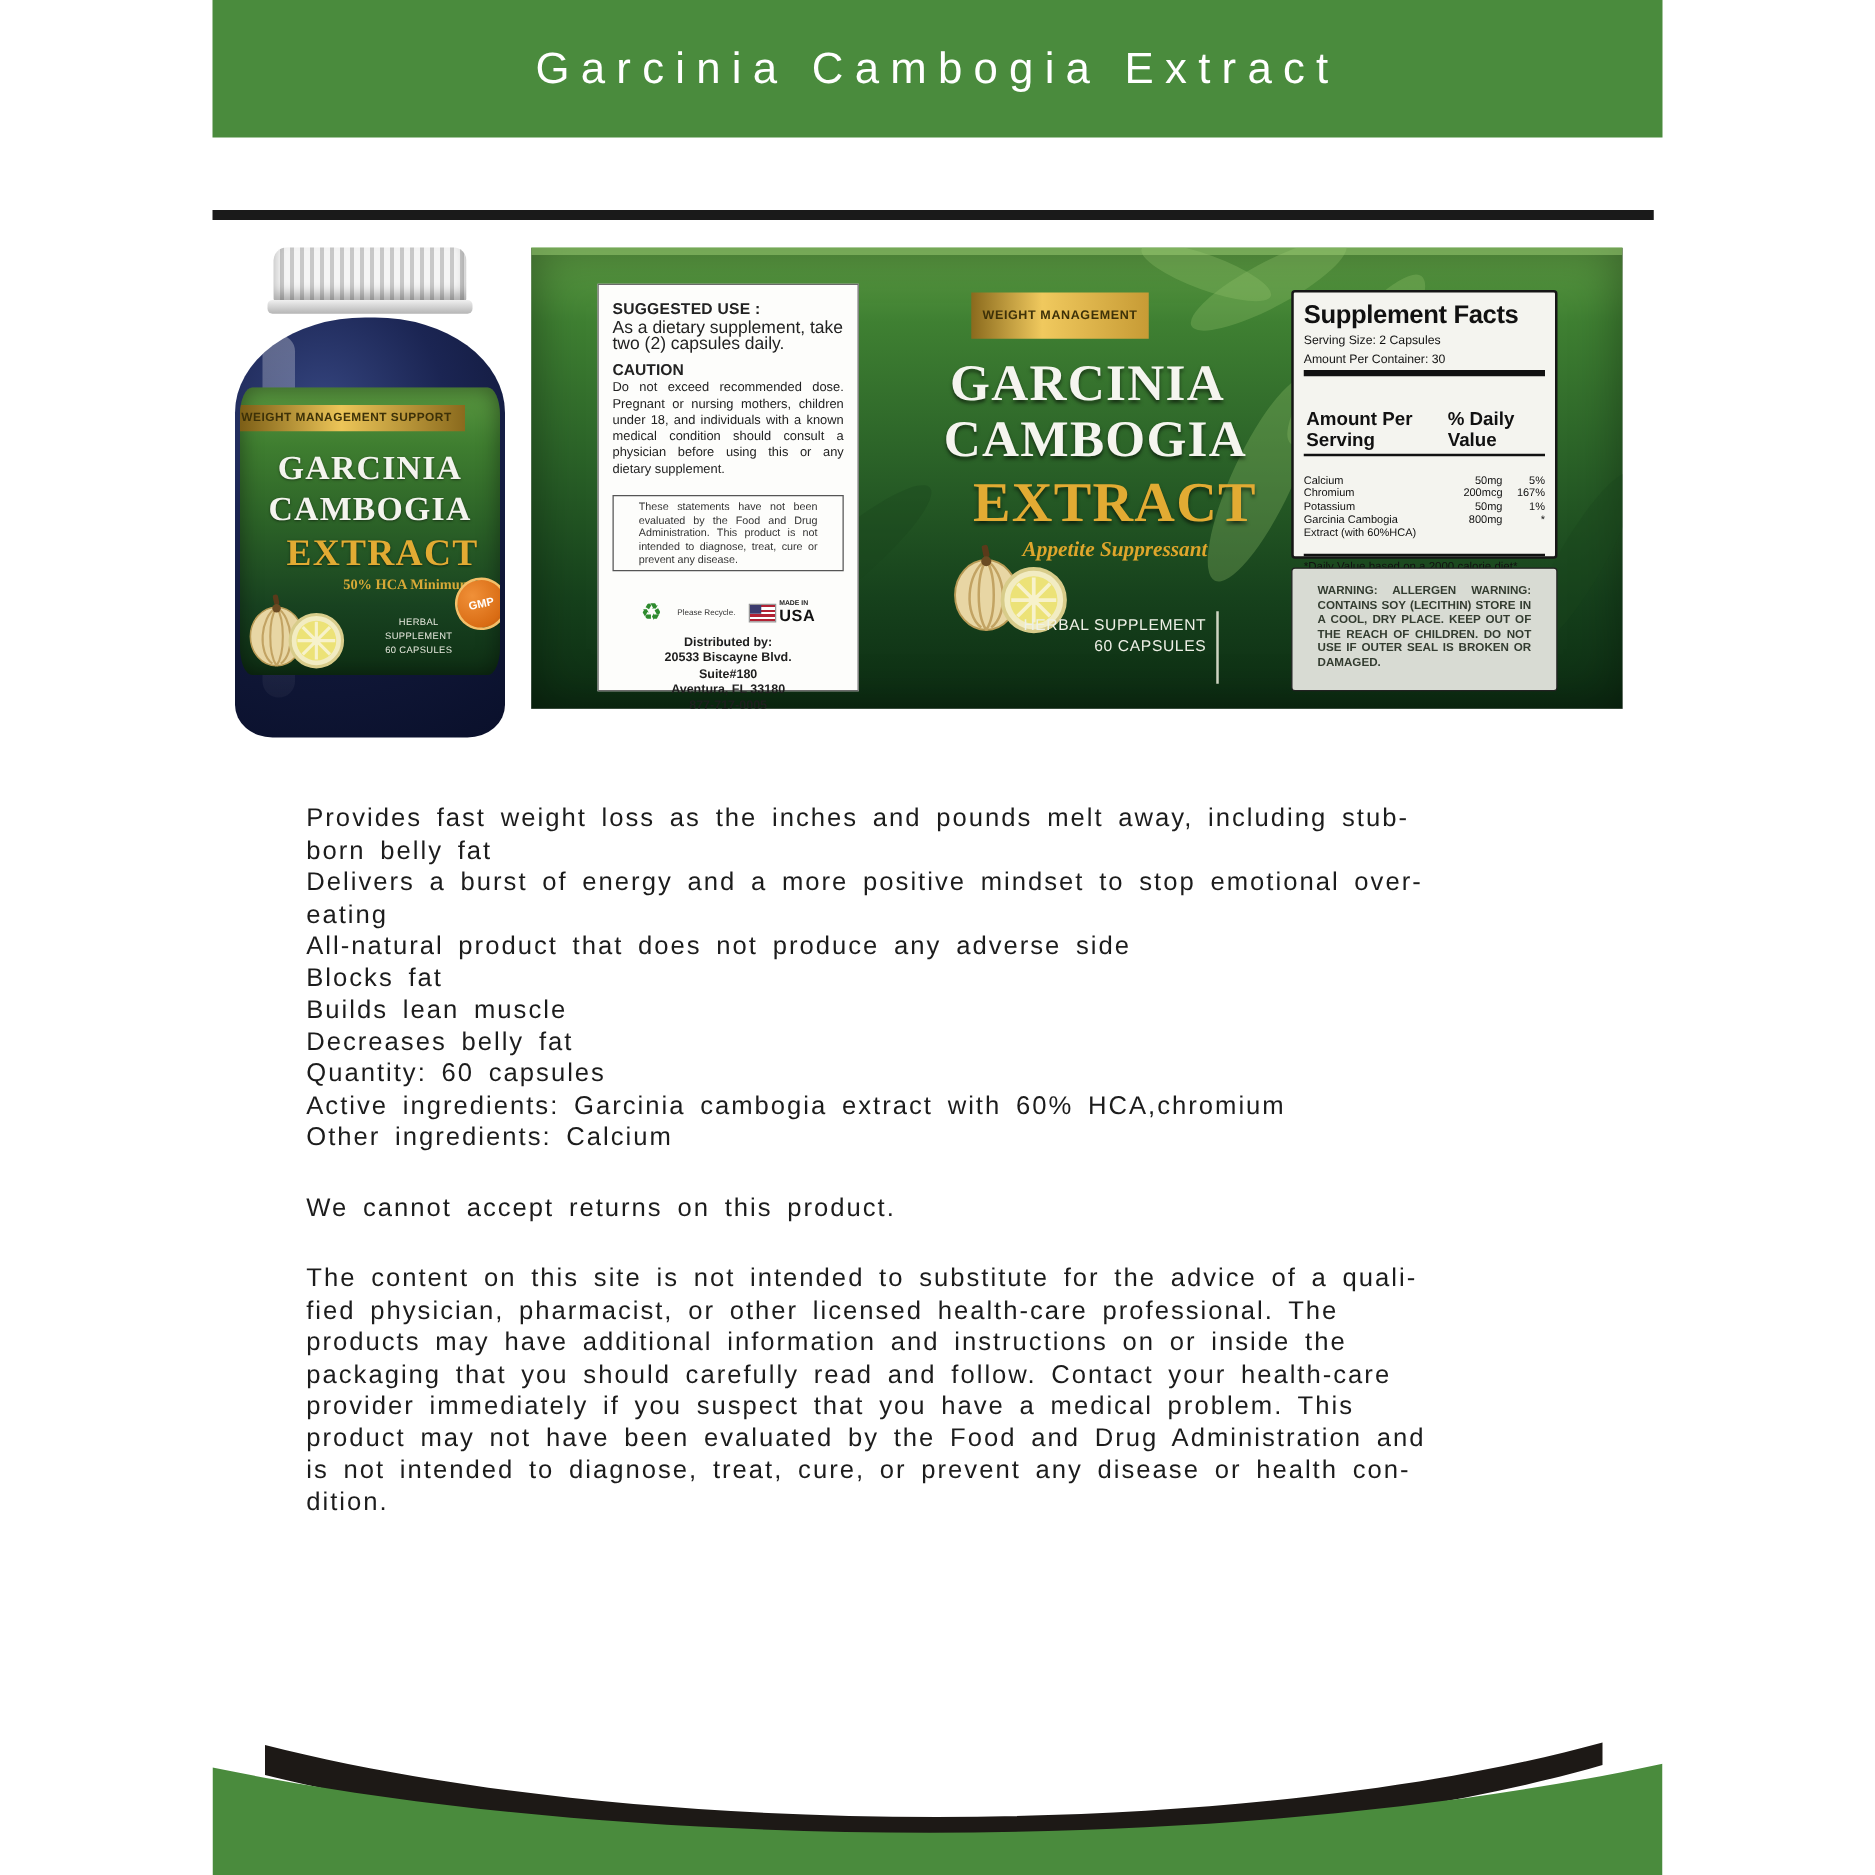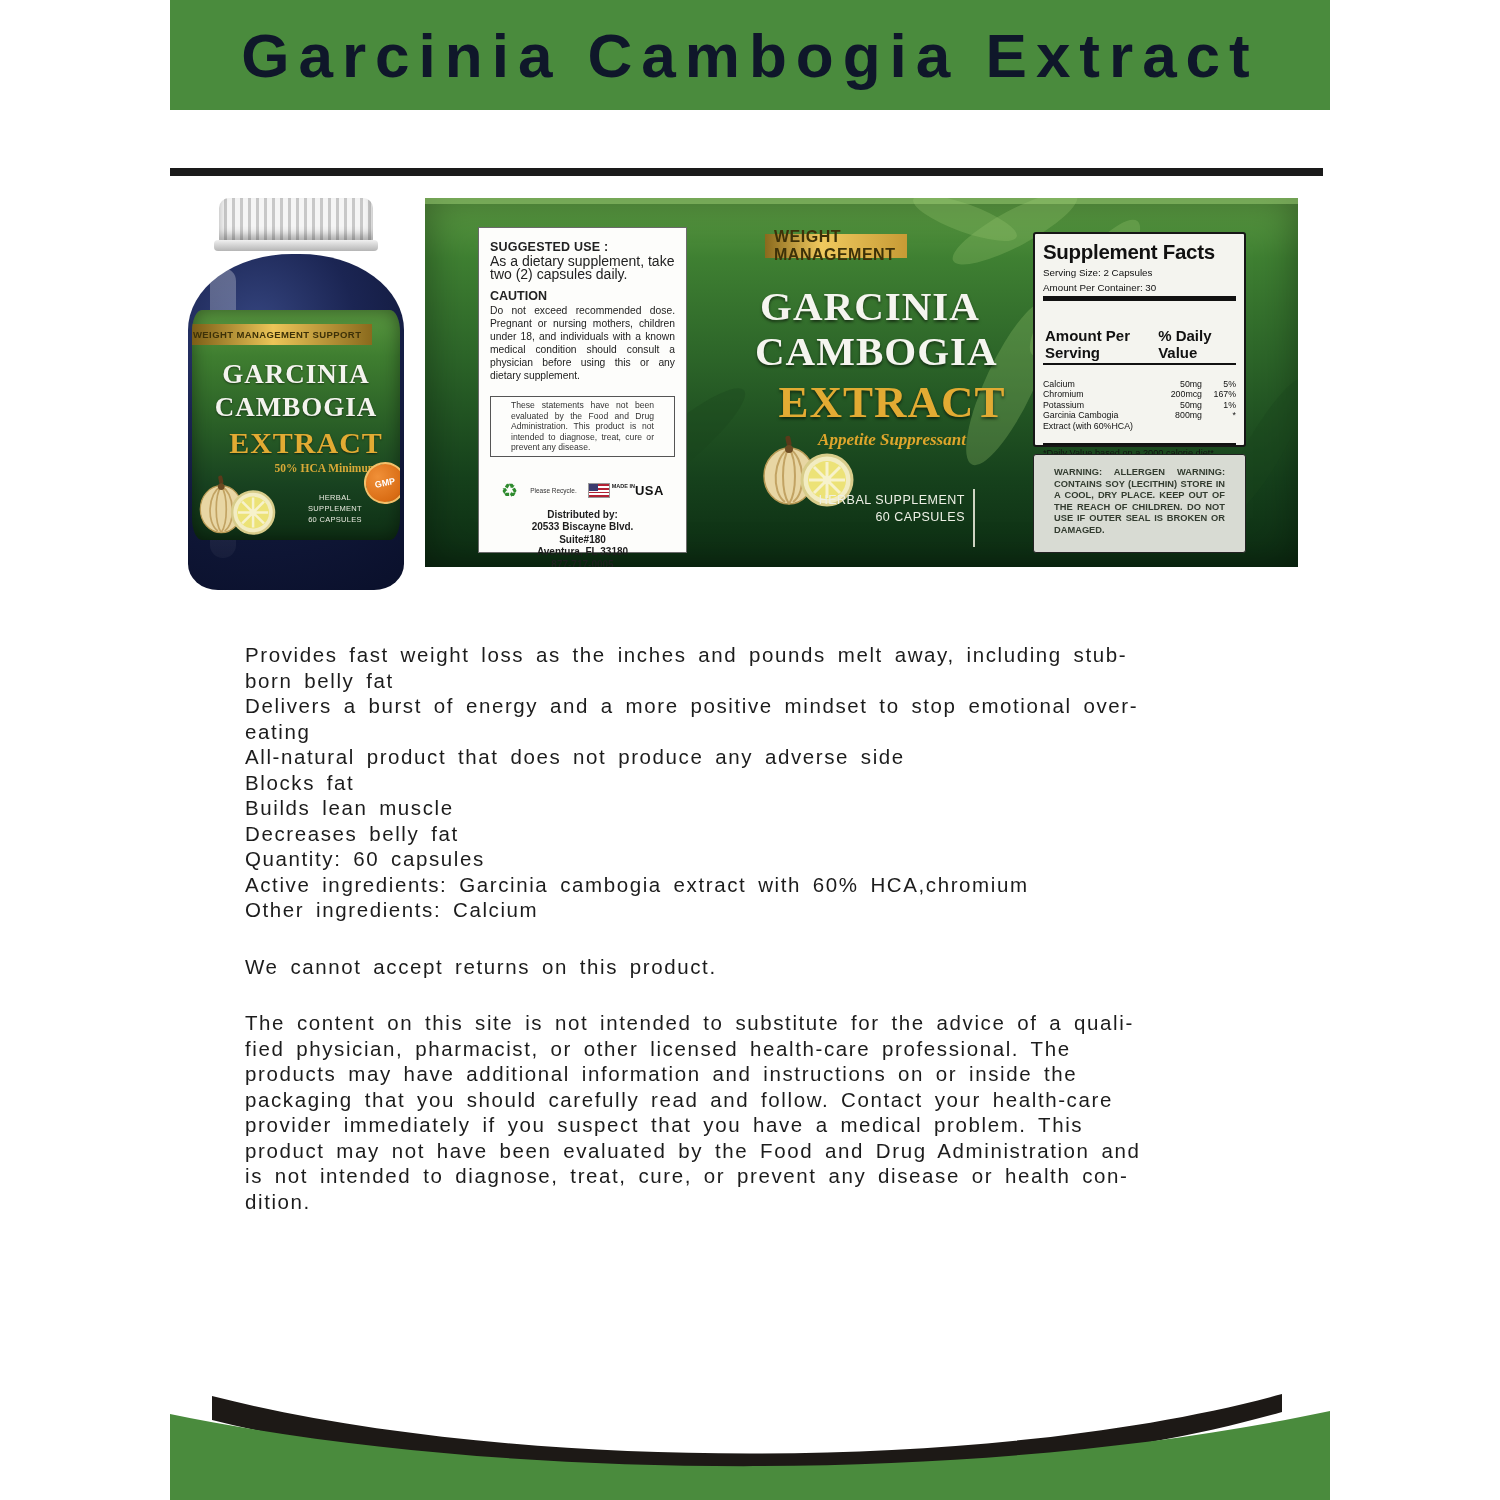--- a/index.html
+++ b/index.html
@@ -2,21 +2,21 @@
 <html><head>
 <meta charset="utf-8">
 <style>
   html,body{margin:0;padding:0;background:#ffffff;}
   .canvas{position:relative;width:1500px;height:1500px;background:#ffffff;overflow:hidden;
           font-family:"Liberation Sans",sans-serif;}
 
   
   .banner{position:absolute;left:170px;top:0;width:1160px;height:110px;background:#4a8b3d;
           display:flex;align-items:center;justify-content:center;}
-  .banner h1{margin:0;font-size:62px;font-weight:700;letter-spacing:9px;color:#0f172a;}
+  .banner h1{margin:0;font-size:35px;font-weight:400;letter-spacing:9px;color:#ffffff;}
 
   .top-bar{position:absolute;left:170px;top:168px;width:1153px;height:8px;background:#1a1a1a;}
 
   
   .bottle{position:absolute;left:188px;top:198px;width:216px;height:392px;}
   .bottle-cap{position:absolute;left:31px;top:0;width:154px;height:44px;
       background:repeating-linear-gradient(90deg,#f5f5f5 0 5px,#c8c8c8 5px 8px);
       border-radius:10px 10px 3px 3px;box-shadow:inset 0 -7px 9px rgba(0,0,0,.3);}
   .bottle-brim{position:absolute;left:26px;top:42px;width:164px;height:11px;
       background:linear-gradient(#f0f0f0,#b5b5b5);border-radius:4px;}
@@ -63,29 +63,29 @@
   .caution-text{font-size:10.3px;line-height:13px;text-align:justify;margin-top:1px;}
   .fda-box{border:1px solid #555;margin-top:14px;padding:3px 20px;font-size:8.6px;line-height:10.5px;
       text-align:justify;color:#333;}
   .recycle-row{display:flex;align-items:center;justify-content:center;gap:12px;margin-top:24px;}
   .recycle-glyph{color:#2e8b2e;font-size:19px;line-height:19px;}
   .recycle-label{font-size:6.5px;color:#333;}
   .made-wrap{display:flex;align-items:center;gap:3px;}
   .flag{width:20px;height:13px;position:relative;
       background:repeating-linear-gradient(#b22234 0 1.9px,#fff 1.9px 3.8px);outline:1px solid #999;}
   .flag::before{content:"";position:absolute;left:0;top:0;width:9px;height:7px;background:#3c3b6e;}
-  .made-col{display:flex;flex-direction:row;line-height:1;}
+  .made-col{display:flex;flex-direction:column;line-height:1;}
   .made-in{font-size:5.5px;font-weight:700;color:#222;}
   .made-usa{font-size:13px;font-weight:800;color:#111;letter-spacing:.5px;}
   .dist{margin-top:9px;text-align:center;font-size:10px;line-height:12.5px;font-weight:700;color:#1e1e1e;}
 
-  .c-band{position:absolute;left:340px;top:36px;width:142px;height:24px;
+  .c-band{position:absolute;left:352px;top:36px;width:142px;height:37px;
       background:linear-gradient(90deg,#8a6a1d,#f0c95e 40%,#c79b35);
       display:flex;align-items:center;padding-left:9px;box-sizing:border-box;
-      font-size:16px;font-weight:700;color:#3d3108;letter-spacing:.5px;}
+      font-size:10px;font-weight:700;color:#3d3108;letter-spacing:.5px;}
   .c-titles{position:absolute;left:330px;top:86px;width:230px;text-align:center;
       font-family:"Liberation Serif",serif;color:#f5f5ef;font-weight:700;
       font-size:41px;line-height:45px;letter-spacing:1px;text-shadow:0 2px 3px rgba(0,0,0,.55);}
   .c-extract{position:absolute;left:352px;top:178px;width:230px;text-align:center;
       font-family:"Liberation Serif",serif;color:#e2ab33;font-weight:700;font-size:45px;
       letter-spacing:1px;text-shadow:0 2px 3px rgba(0,0,0,.55);}
   .c-sub{position:absolute;left:352px;top:232px;width:230px;text-align:center;
       font-family:"Liberation Serif",serif;font-style:italic;color:#dfa62c;font-size:17px;font-weight:700;}
   .c-herbal{position:absolute;left:360px;top:294px;width:180px;text-align:right;
       color:#eef0e6;font-size:12.5px;line-height:17px;letter-spacing:.5px;}

